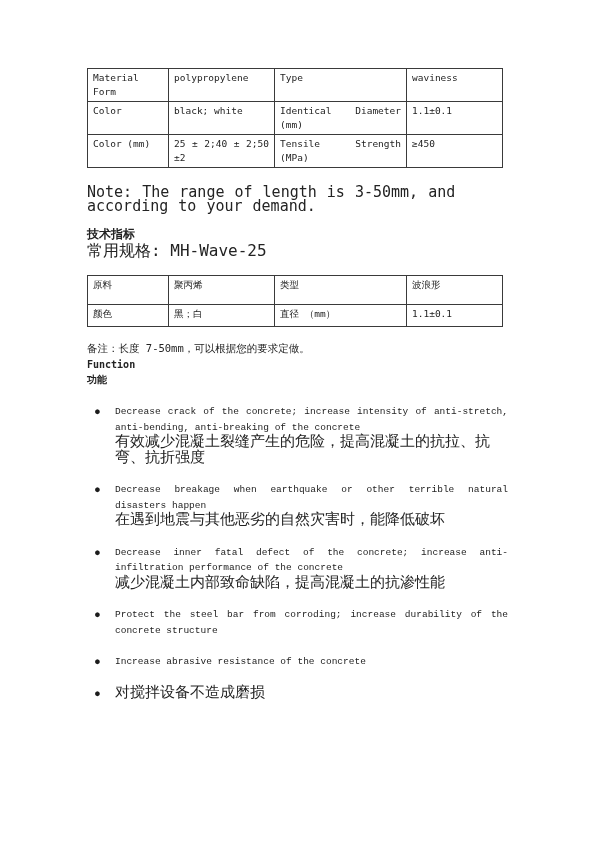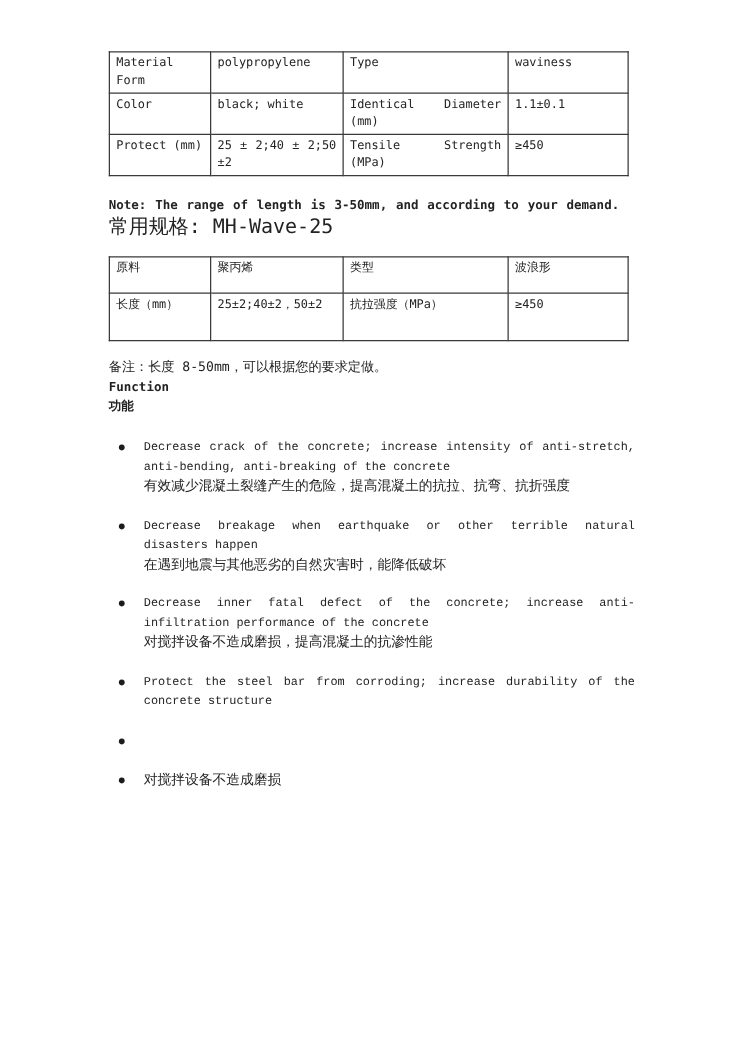--- a/index.html
+++ b/index.html
@@ -31,33 +31,32 @@
     border: 1px solid #3a3a3a;
     vertical-align: top;
     padding: 2px 5px 2px 5px;
     text-align: justify;
     overflow: hidden;
   }
   table.spec col.c0 { width: 81px; }
   table.spec col.c1 { width: 106px; }
   table.spec col.c2 { width: 132px; }
   table.spec col.c3 { width: 96px; }
-  #table-en { margin-top: 41px; }
+  #table-en { margin-top: 68px; }
   #table-en tr { height: 31px; }
   #table-cn { margin-top: 17px; }
   #table-cn tr.r0 { height: 29px; }
   #table-cn tr.r1 { height: 22px; }
   #table-cn tr.r2 { height: 38px; }
   
   .note-en {
     margin-top: 17px;
-    font-size: 10px;
+    font-size: 15px;
     line-height: 14px;
     word-spacing: 1px;
-    font-weight: bold;
   }
   .tech-heading {
     margin-top: 14px;
     font-size: 12px;
     line-height: 15px;
     font-weight: bold;
   }
   .spec-line {
     margin-top: 1px;
     font-size: 16px;
@@ -97,22 +96,23 @@
     color: #1c1c1c;
   }
   .bullet-body { flex: 1 1 auto; min-width: 0; }
   .bullet-en {
     font-size: 9.5px;
     line-height: 15.5px;
     text-align: justify;
     font-family: Liberation Mono, monospace;
   }
   .bullet-cn {
-    font-size: 11px;
+    font-size: 15px;
     line-height: 15.5px;
+    font-family: Liberation Mono, monospace;
   }
 </style>
 </head>
 <body>
 
 <div class="page">
   <div class="content">
 
     <table class="spec" id="table-en">
       <colgroup>
@@ -128,56 +128,57 @@
           <td>Type</td>
           <td>waviness</td>
         </tr>
         <tr>
           <td>Color</td>
           <td>black; white</td>
           <td>Identical Diameter (mm)</td>
           <td>1.1±0.1</td>
         </tr>
         <tr>
-          <td>Protect (mm)</td>
+          <td>Color (mm)</td>
           <td>25 ± 2;40 ± 2;50 ±2</td>
           <td>Tensile Strength (MPa)</td>
           <td>≥450</td>
         </tr>
       </tbody>
     </table>
 
     <div class="note-en">Note: The range of length is 3-50mm, and according to your demand.</div>
 
+    <div class="tech-heading">技术指标</div>
     <div class="spec-line">常用规格: MH-Wave-25</div>
 
     <table class="spec" id="table-cn">
       <colgroup>
           <col class="c0">
           <col class="c1">
           <col class="c2">
           <col class="c3">
         </colgroup>
       <tbody>
         <tr class="r0">
           <td>原料</td>
           <td>聚丙烯</td>
           <td>类型</td>
           <td>波浪形</td>
         </tr>
-        <tr class="r2">
-          <td>长度（mm）</td>
-          <td>25±2;40±2，50±2</td>
-          <td>抗拉强度（MPa）</td>
-          <td>≥450</td>
+        <tr class="r1">
+          <td>颜色</td>
+          <td>黑；白</td>
+          <td>直径 （mm）</td>
+          <td>1.1±0.1</td>
         </tr>
       </tbody>
     </table>
 
-    <div class="remark-cn">备注：长度 8-50mm，可以根据您的要求定做。</div>
+    <div class="remark-cn">备注：长度 7-50mm，可以根据您的要求定做。</div>
 
     <div class="func-heading-en">Function</div>
     <div class="func-heading-cn">功能</div>
 
     <div class="bullet-list">
 
       <div class="bullet-item">
         <span class="bullet-marker">●</span>
         <span class="bullet-body">
           <span class="bullet-en" style="display:block">Decrease crack of the concrete; increase intensity of anti-stretch, anti-bending, anti-breaking of the concrete</span>
@@ -190,34 +191,35 @@
         <span class="bullet-body">
           <span class="bullet-en" style="display:block">Decrease breakage when earthquake or other terrible natural disasters happen</span>
           <span class="bullet-cn" style="display:block">在遇到地震与其他恶劣的自然灾害时，能降低破坏</span>
         </span>
       </div>
 
       <div class="bullet-item">
         <span class="bullet-marker">●</span>
         <span class="bullet-body">
           <span class="bullet-en" style="display:block">Decrease inner fatal defect of the concrete; increase anti-infiltration performance of the concrete</span>
-          <span class="bullet-cn" style="display:block">对搅拌设备不造成磨损，提高混凝土的抗渗性能</span>
+          <span class="bullet-cn" style="display:block">减少混凝土内部致命缺陷，提高混凝土的抗渗性能</span>
         </span>
       </div>
 
       <div class="bullet-item">
         <span class="bullet-marker">●</span>
         <span class="bullet-body">
           <span class="bullet-en" style="display:block">Protect the steel bar from corroding; increase durability of the concrete structure</span>
         </span>
       </div>
 
       <div class="bullet-item">
         <span class="bullet-marker">●</span>
         <span class="bullet-body">
+          <span class="bullet-en" style="display:block">Increase abrasive resistance of the concrete</span>
         </span>
       </div>
 
       <div class="bullet-item">
         <span class="bullet-marker">●</span>
         <span class="bullet-body">
           <span class="bullet-cn" style="display:block">对搅拌设备不造成磨损</span>
         </span>
       </div>
 

